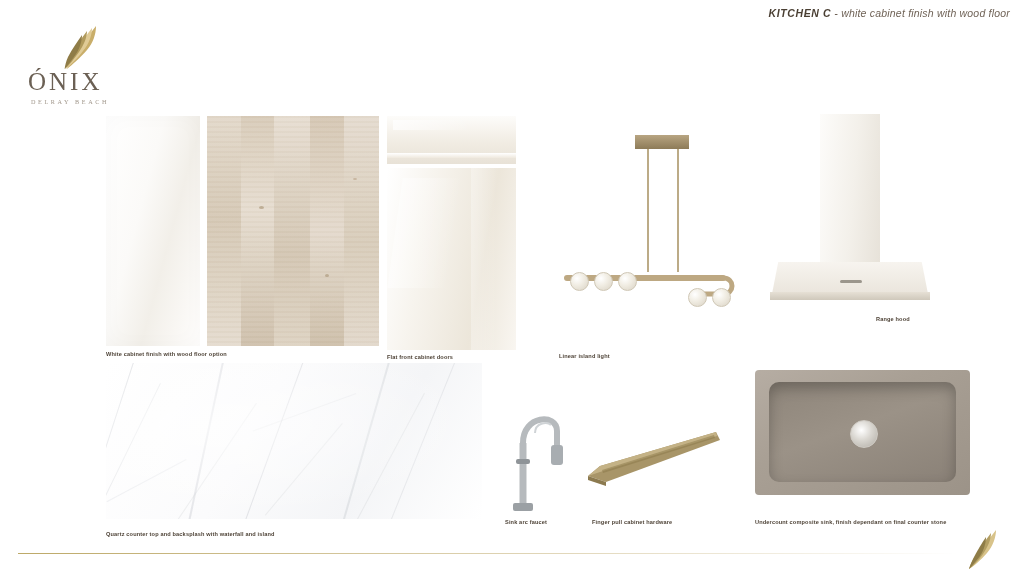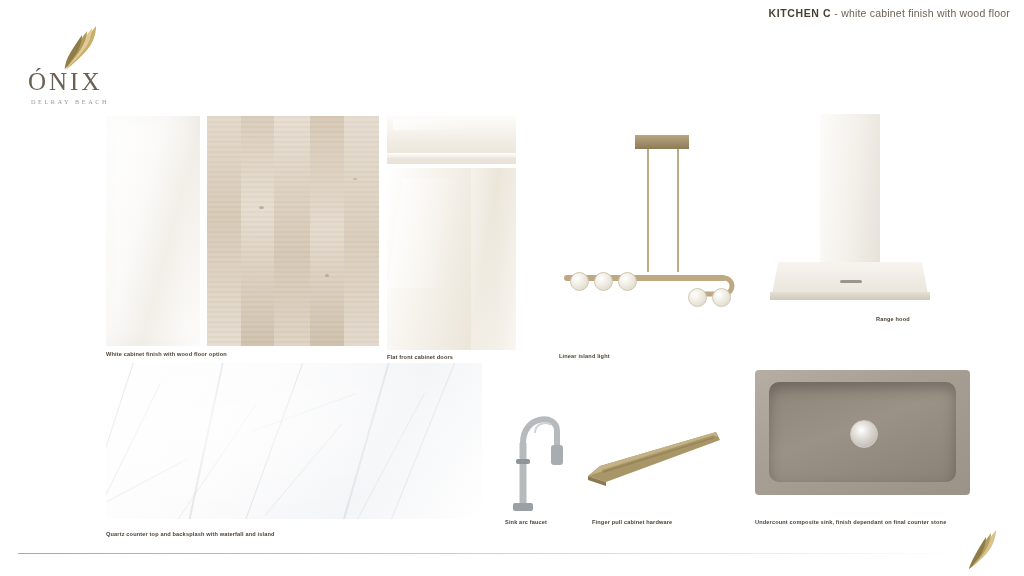--- a/index.html
+++ b/index.html
@@ -18,20 +18,21 @@
 
   
   .header-title {
     position: absolute;
     top: 7px;
     right: 14px;
     font-size: 10.5px;
     letter-spacing: 0.2px;
     color: #6f6256;
     white-space: nowrap;
+    font-style: italic;
   }
   .header-title .kitchen-label {
     font-weight: bold;
     color: #4a3f33;
     letter-spacing: 0.6px;
   }
 
   
   .logo {
     position: absolute;

